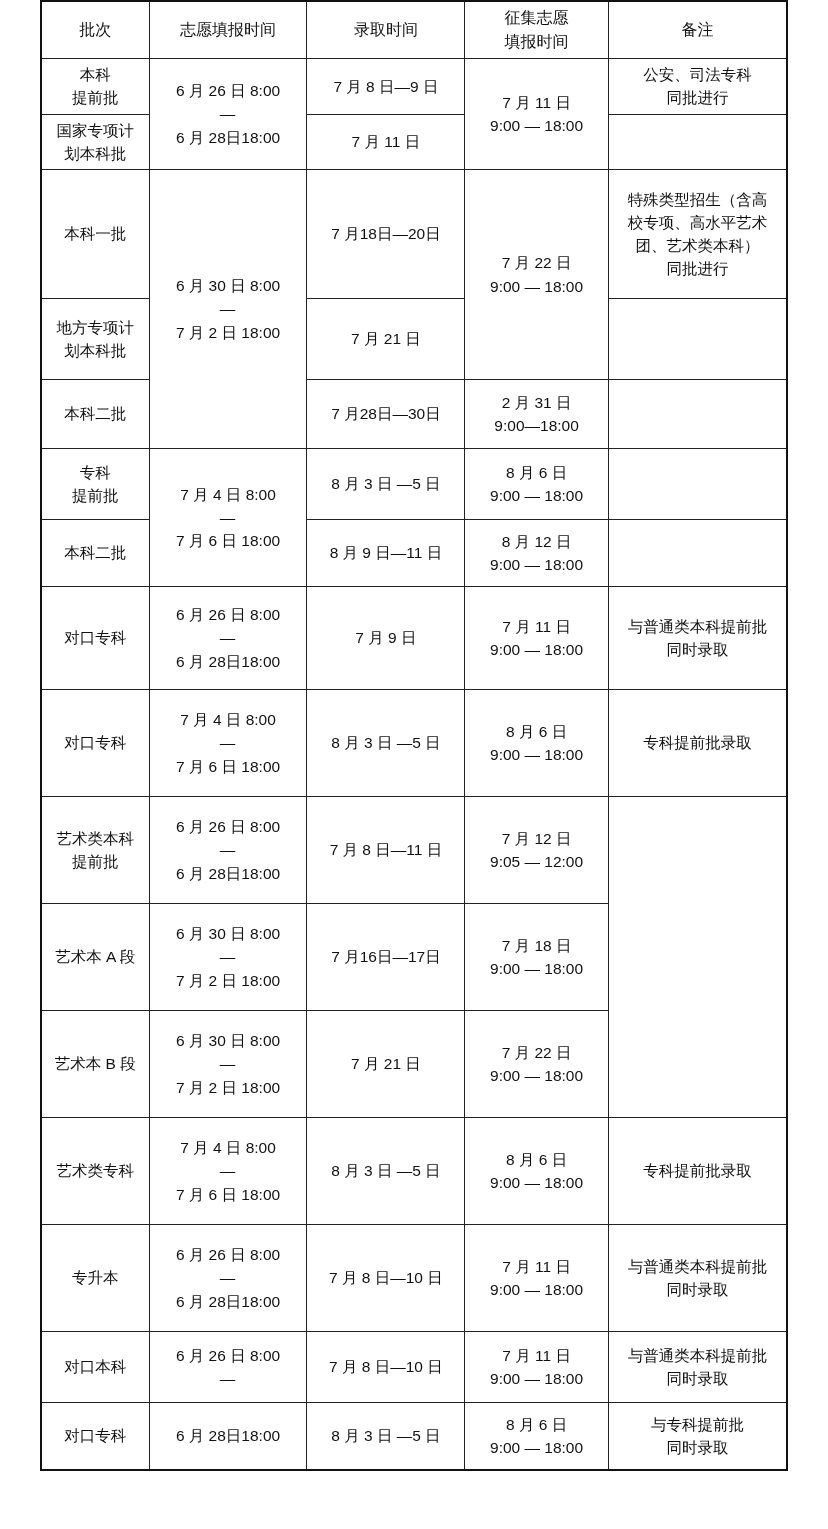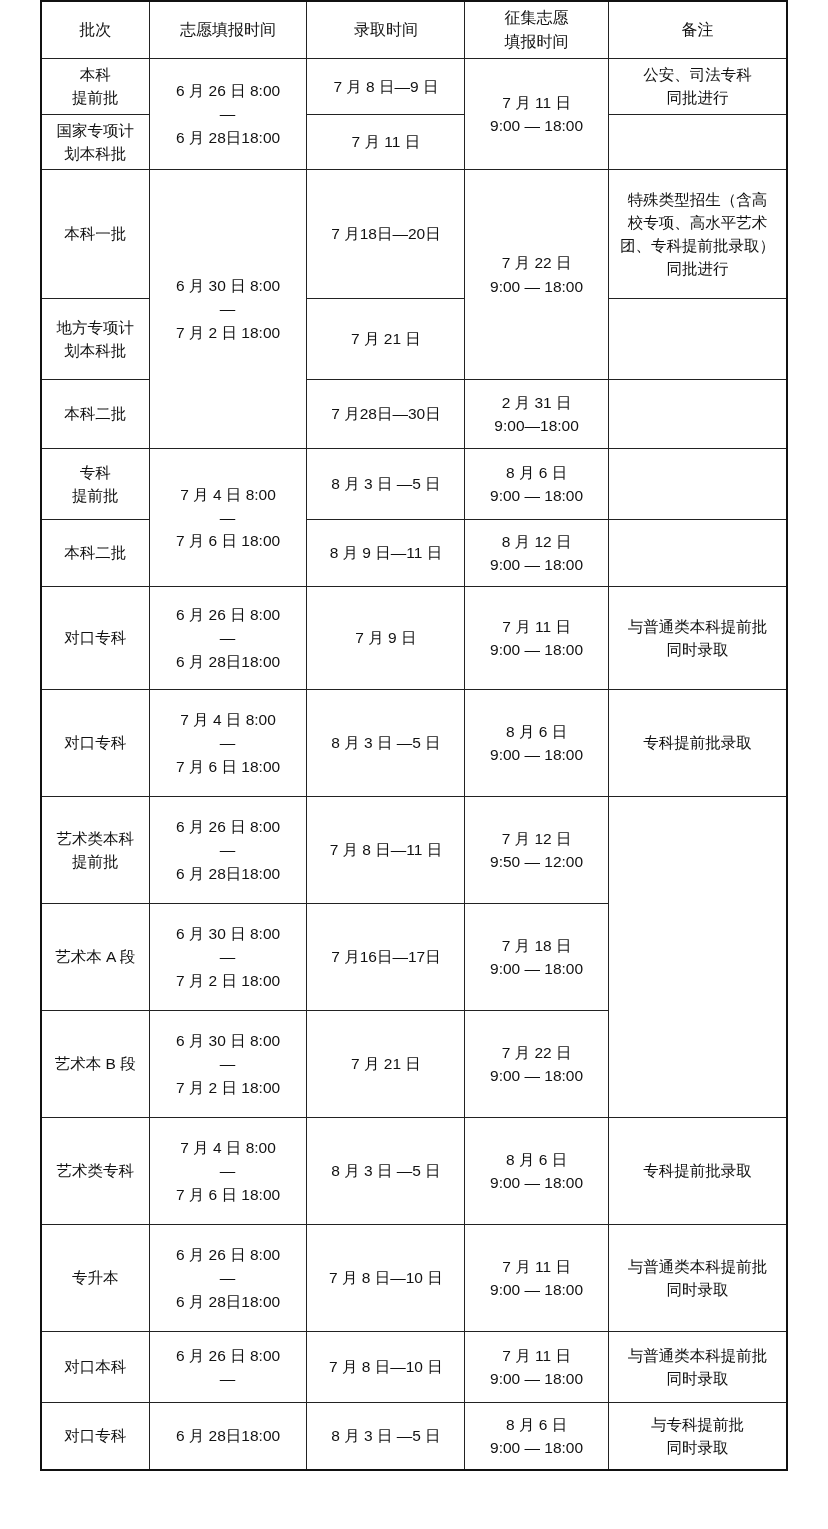--- a/index.html
+++ b/index.html
@@ -149,21 +149,21 @@
         <td rowspan="2">
           <span class="lines">
             <span>7 月 22 日</span>
             <span>9:00 — 18:00</span>
           </span>
         </td>
         <td class="note">
           <span class="lines">
             <span>特殊类型招生（含高</span>
             <span>校专项、高水平艺术</span>
-            <span>团、专科提前批录取）</span>
+            <span>团、艺术类本科）</span>
             <span>同批进行</span>
           </span>
         </td>
       </tr>
 
       <tr>
         <td class="batch" style="height:72px">
           <span class="lines">
             <span>地方专项计</span>
             <span>划本科批</span>
@@ -275,21 +275,21 @@
           <span class="lines">
             <span>6 月 26 日 8:00</span>
             <span class="dash">—</span>
             <span>6 月 28日18:00</span>
           </span>
         </td>
         <td>7 月 8 日—11 日</td>
         <td>
           <span class="lines">
             <span>7 月 12 日</span>
-            <span>9:50 — 12:00</span>
+            <span>9:05 — 12:00</span>
           </span>
         </td>
         <td rowspan="3"></td>
       </tr>
 
       <tr>
         <td class="batch" style="height:98px">艺术本 A 段</td>
         <td>
           <span class="lines">
             <span>6 月 30 日 8:00</span>

